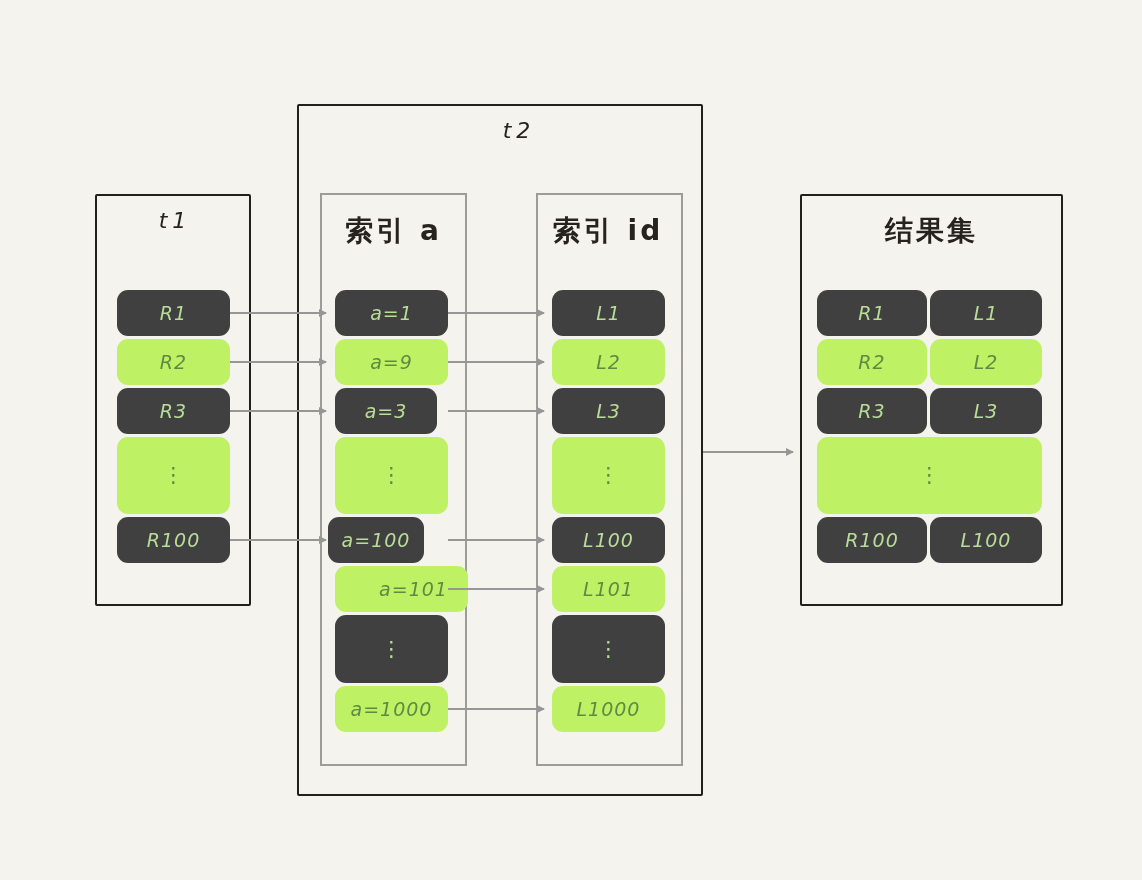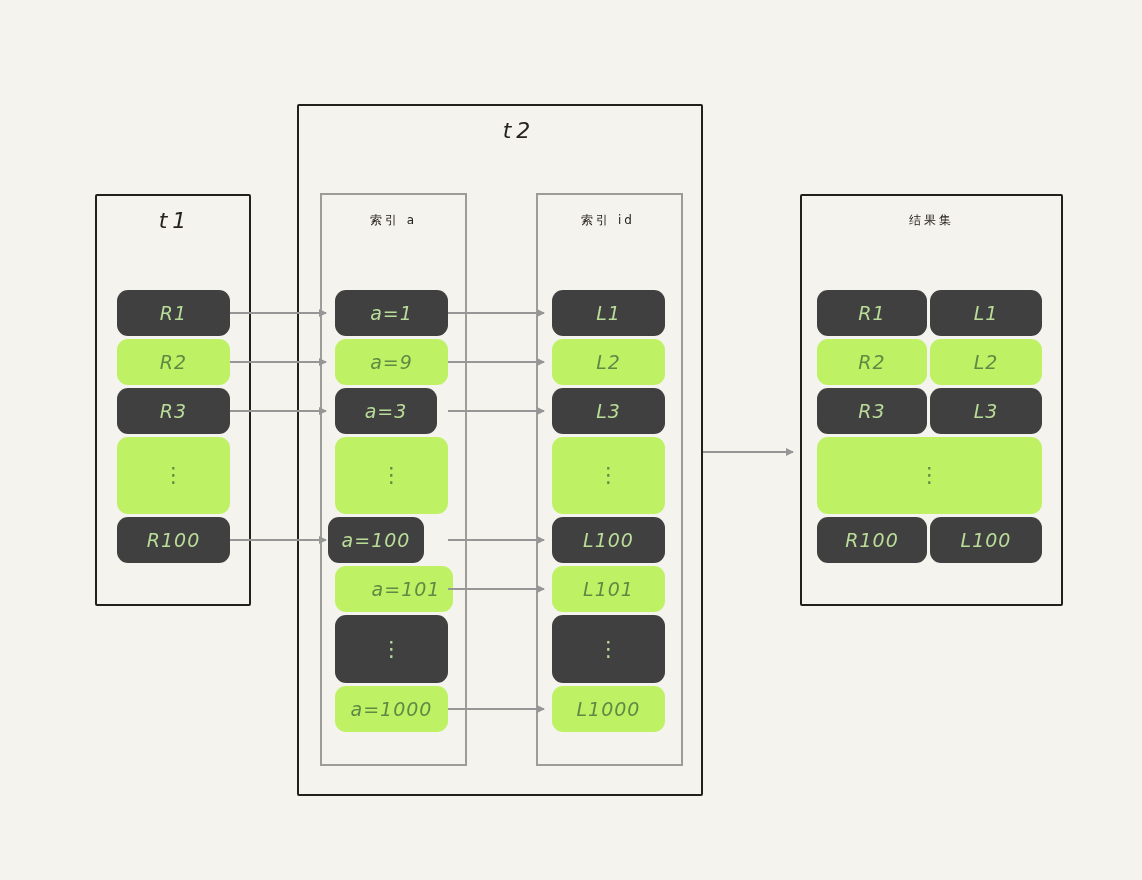--- a/index.html
+++ b/index.html
@@ -30,22 +30,22 @@
   .box-title{
     position:absolute;
     box-sizing:border-box;
     text-align:center;
     color:#26231e;
     font-size:22px;
     letter-spacing:5px;
     font-style:italic;
   }
   .box-title.cn{
-    font-size:12px;
-    font-weight:400;
+    font-size:28px;
+    font-weight:700;
     letter-spacing:3px;
     font-style:normal;
   }
   .cell{
     position:absolute;
     box-sizing:border-box;
     display:flex;
     align-items:center;
     justify-content:center;
     border-radius:11px;
@@ -94,21 +94,21 @@
   <div class="cell light" style="left:117px;top:339px;width:113px;">R2</div>
   <div class="cell dark" style="left:117px;top:388px;width:113px;">R3</div>
   <div class="cell light dots" style="left:117px;top:437px;width:113px;height:77px;">⋮</div>
   <div class="cell dark" style="left:117px;top:517px;width:113px;">R100</div>
 
   <div class="cell dark" style="left:335px;top:290px;width:113px;">a=1</div>
   <div class="cell light" style="left:335px;top:339px;width:113px;">a=9</div>
   <div class="cell dark" style="left:335px;top:388px;width:102px;">a=3</div>
   <div class="cell light dots" style="left:335px;top:437px;width:113px;height:77px;">⋮</div>
   <div class="cell dark" style="left:328px;top:517px;width:96px;">a=100</div>
-  <div class="cell light" style="left:335px;top:566px;width:118px;padding-left:24px;">a=101</div>
+  <div class="cell light" style="left:335px;top:566px;width:133px;padding-left:24px;">a=101</div>
   <div class="cell dark dots" style="left:335px;top:615px;width:113px;height:68px;">⋮</div>
   <div class="cell light" style="left:335px;top:686px;width:113px;">a=1000</div>
 
   <div class="cell dark" style="left:552px;top:290px;width:113px;">L1</div>
   <div class="cell light" style="left:552px;top:339px;width:113px;">L2</div>
   <div class="cell dark" style="left:552px;top:388px;width:113px;">L3</div>
   <div class="cell light dots" style="left:552px;top:437px;width:113px;height:77px;">⋮</div>
   <div class="cell dark" style="left:552px;top:517px;width:113px;">L100</div>
   <div class="cell light" style="left:552px;top:566px;width:113px;">L101</div>
   <div class="cell dark dots" style="left:552px;top:615px;width:113px;height:68px;">⋮</div>

